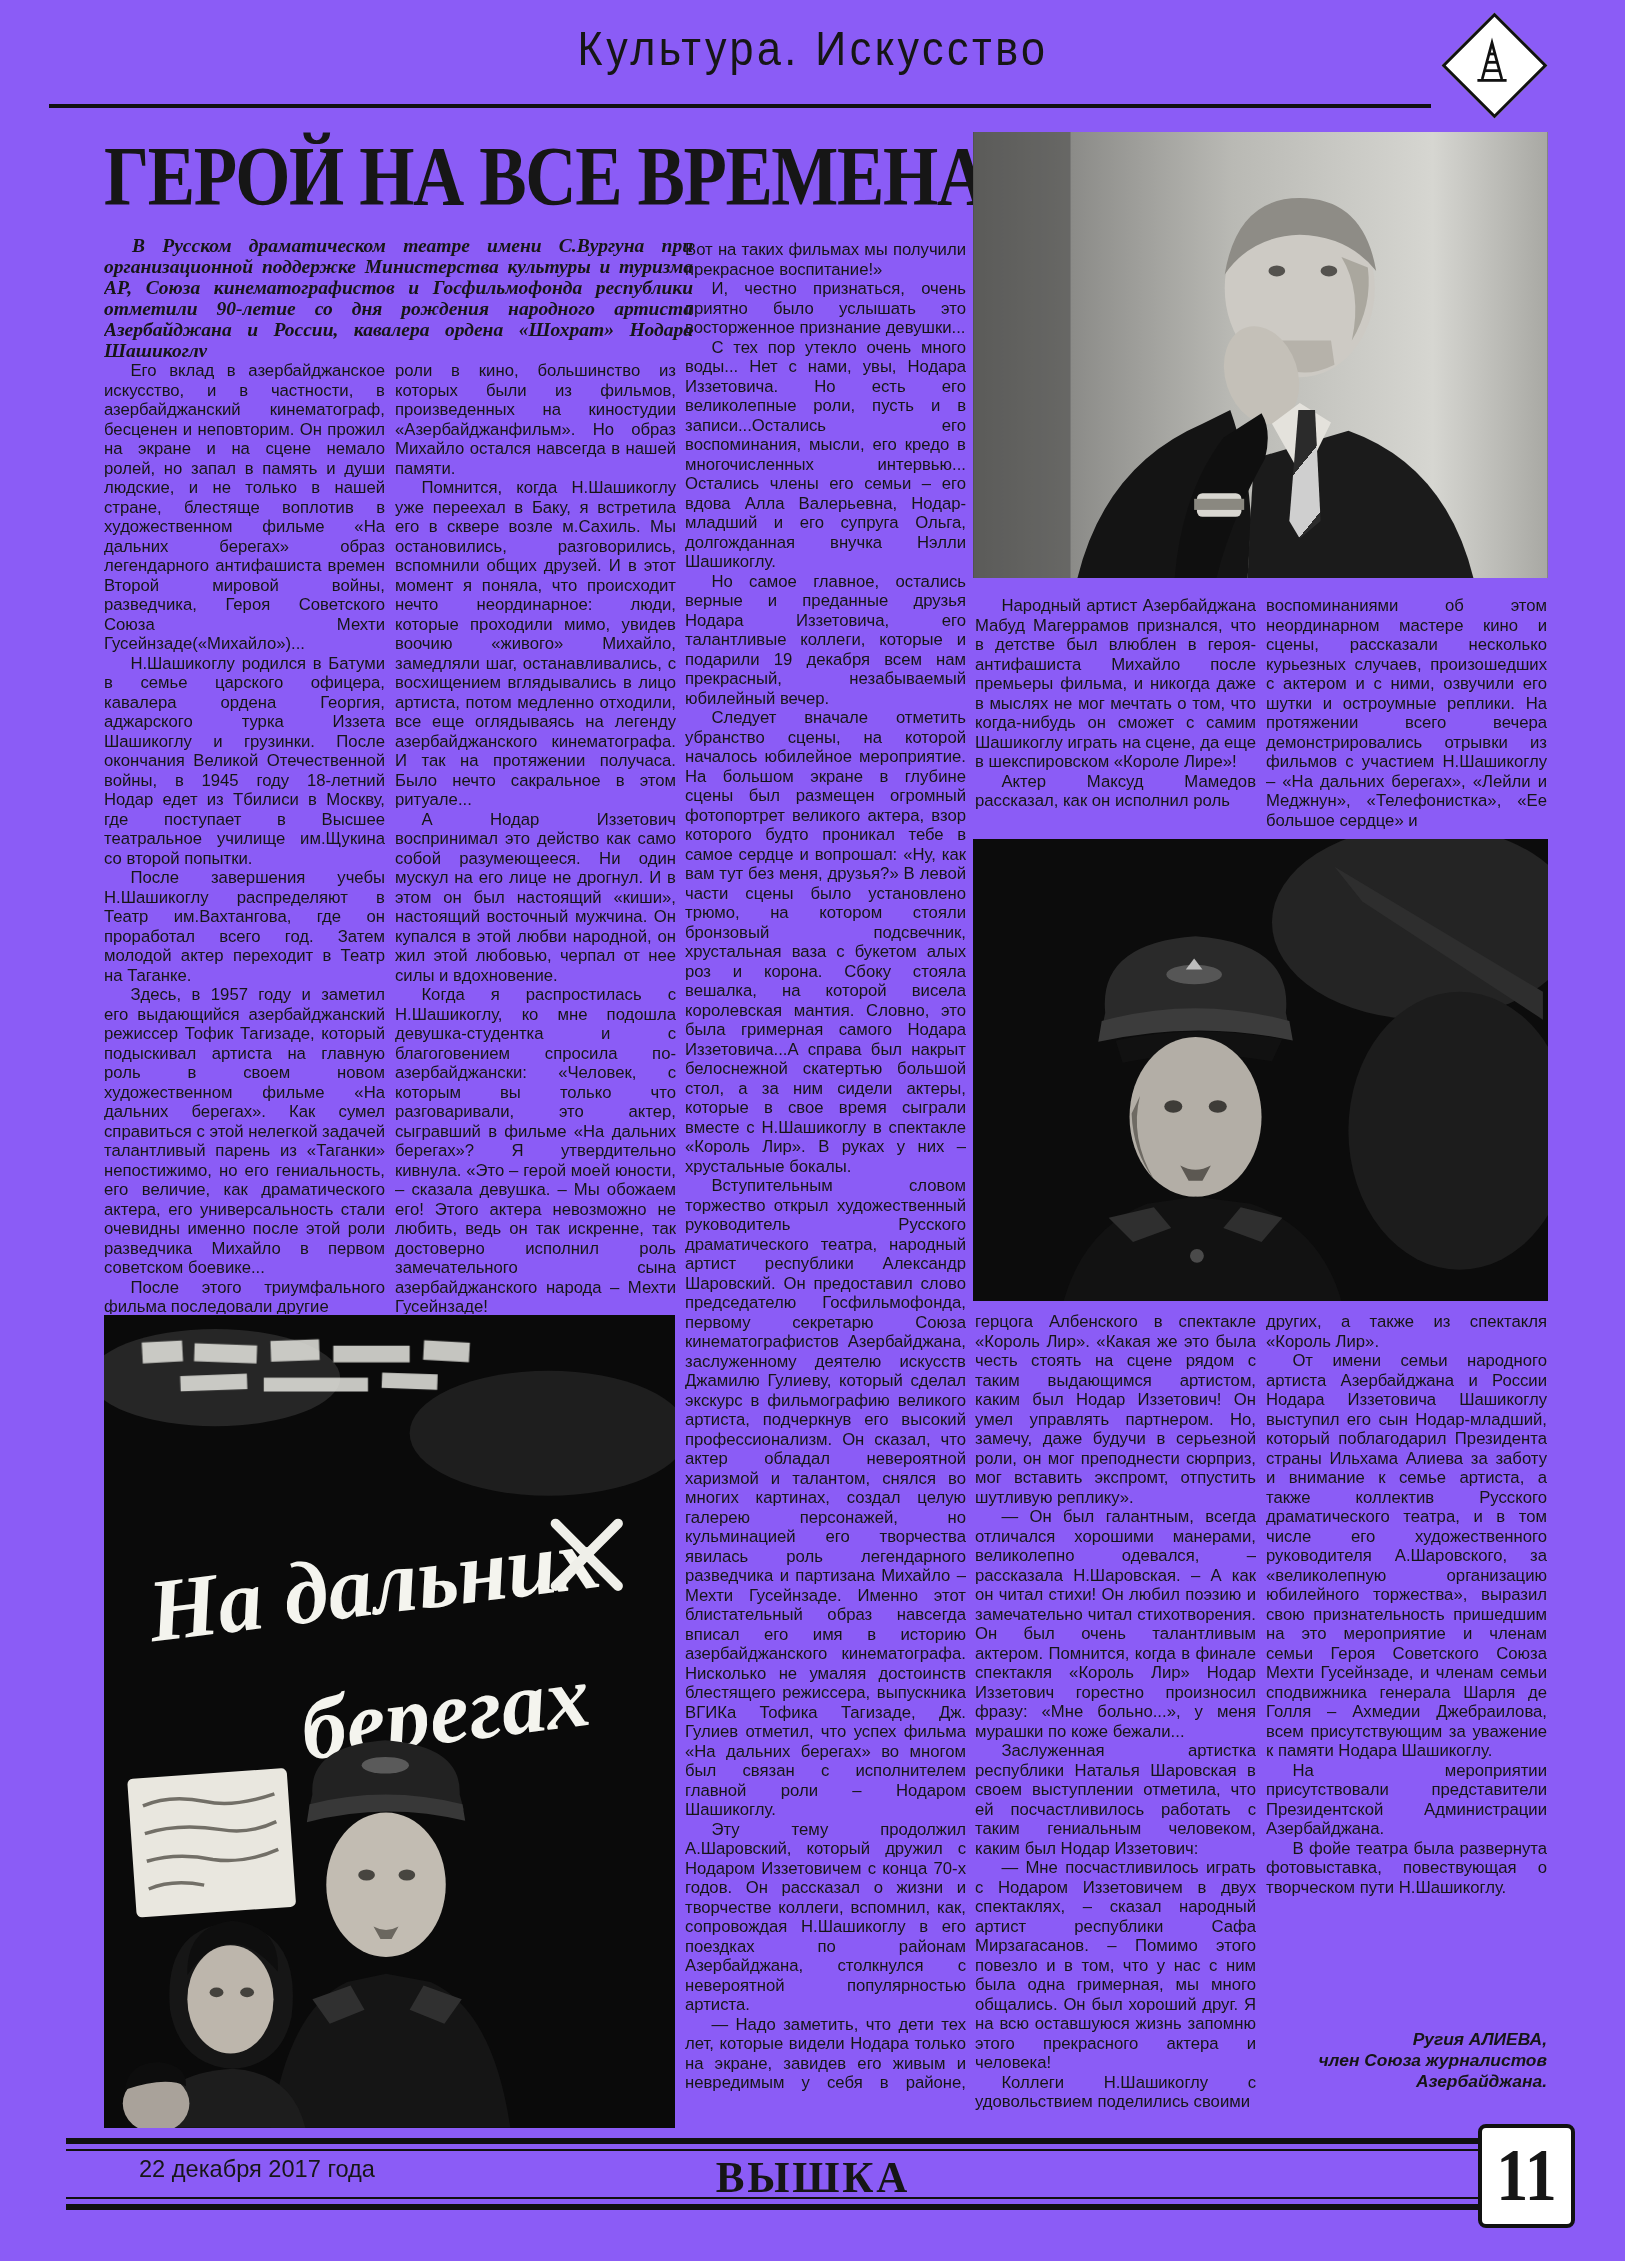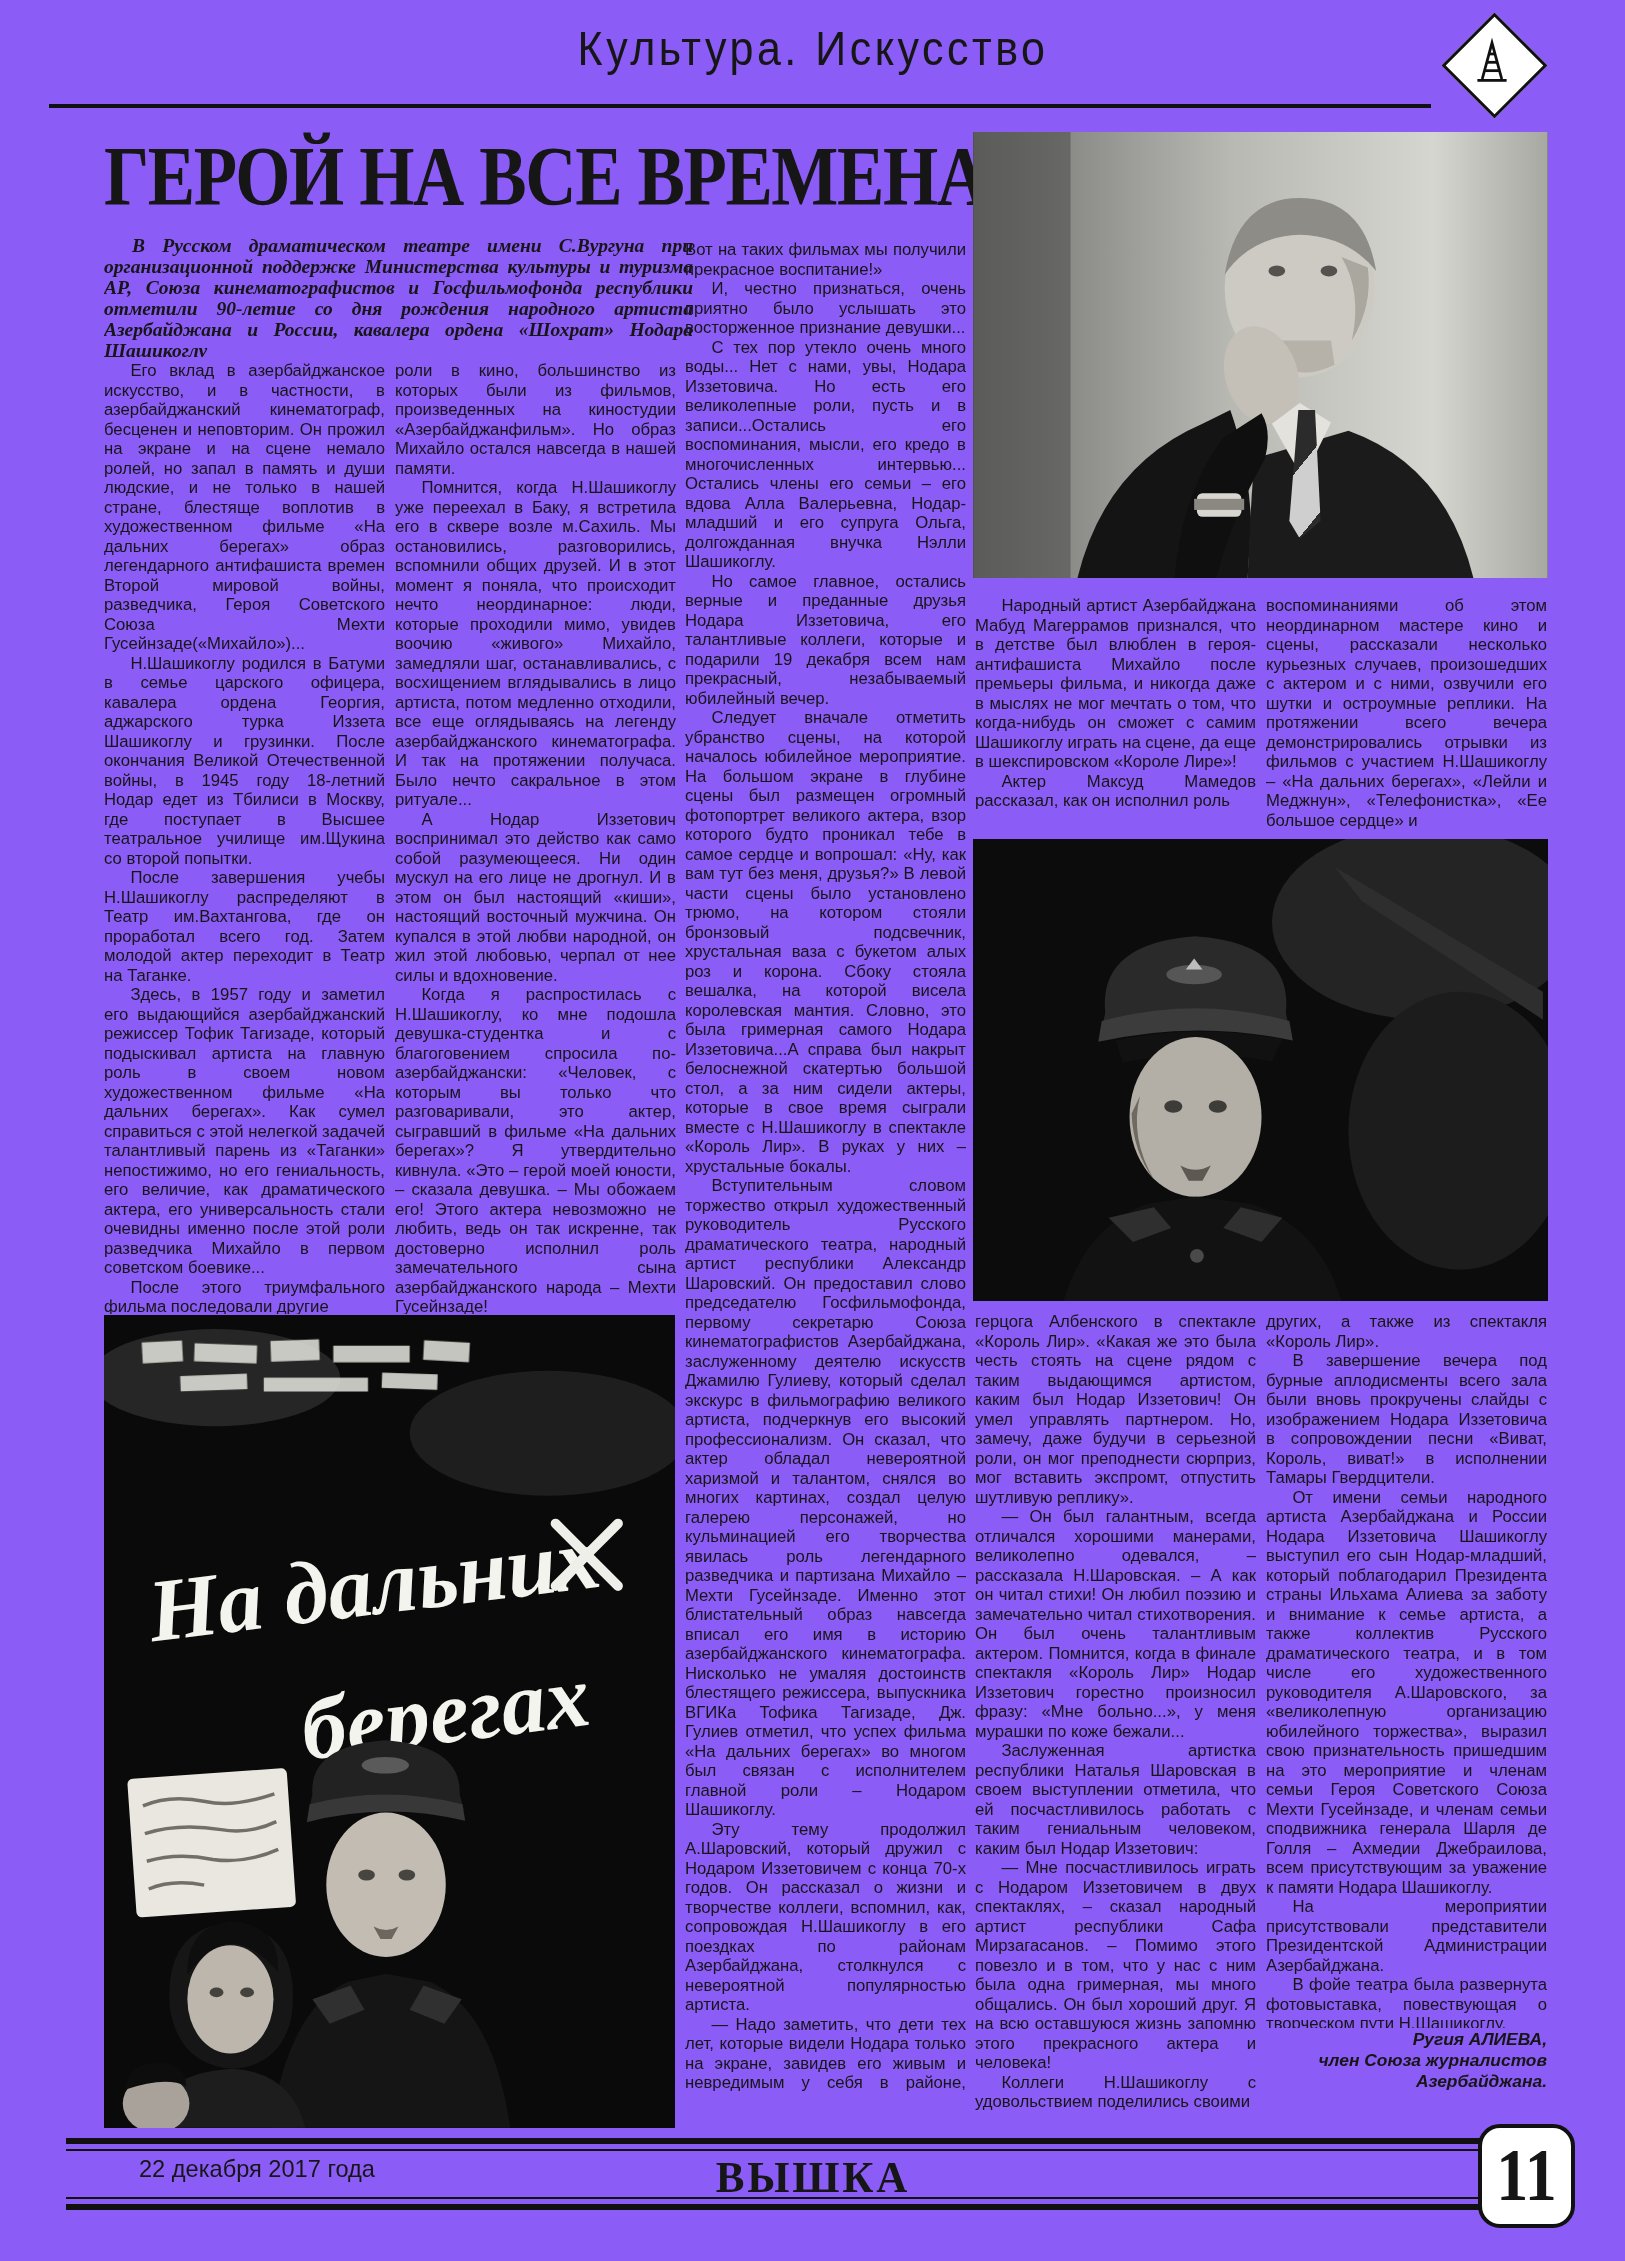--- a/index.html
+++ b/index.html
@@ -46,21 +46,21 @@
   .rule{position:absolute;background:#111;}
   #f-rule1{left:66px;top:2138px;width:1494px;height:5.6px;}
   #f-rule2{left:66px;top:2149px;width:1494px;height:2.1px;}
   #f-rule3{left:66px;top:2197px;width:1494px;height:2.1px;}
   #f-rule4{left:66px;top:2204px;width:1494px;height:5.6px;}
   #footer-date{position:absolute;left:139px;top:2156px;font-size:23.6px;}
   #masthead{position:absolute;left:0;top:2151px;width:1626px;text-align:center;
           font-family:"Liberation Serif",serif;font-weight:bold;font-size:43px;
           letter-spacing:2.8px;transform:scaleY(1.05);transform-origin:top;}
   #pagenum-box{position:absolute;left:1478px;top:2124px;width:89px;height:96px;
-          background:#fff;border:4.9px solid #111;border-radius:22px;
+          background:#fff;border:4.9px solid #111;border-radius:8px;
           display:flex;align-items:center;justify-content:center;}
   #pagenum-box span{font-family:"Liberation Serif",serif;font-weight:bold;font-size:64px;
           transform:scaleY(1.15);}
 </style>
 </head>
 <body>
 
 <div id="page">
 
   <div id="rubric">Культура. Искусство</div>
@@ -117,21 +117,20 @@
       <p class="para">— Он был галантным, всегда отличался хорошими манерами, великолепно одевался, – рассказала Н.Шаровская. – А как он читал стихи! Он любил поэзию и замечательно читал стихотворения. Он был очень талантливым актером. Помнится, когда в финале спектакля «Король Лир» Нодар Иззетович горестно произносил фразу: «Мне больно...», у меня мурашки по коже бежали...</p>
       <p class="para">Заслуженная артистка республики Наталья Шаровская в своем выступлении отметила, что ей посчастливилось работать с таким гениальным человеком, каким был Нодар Иззетович:</p>
       <p class="para">— Мне посчастливилось играть с Нодаром Иззетовичем в двух спектаклях, – сказал народный артист республики Сафа Мирзагасанов. – Помимо этого повезло и в том, что у нас с ним была одна гримерная, мы много общались. Он был хороший друг. Я на всю оставшуюся жизнь запомню этого прекрасного актера и человека!</p>
       <p class="para">Коллеги Н.Шашикоглу с удовольствием поделились своими</p>
     </div>
   <div id="col5a" class="col">
       <p class="para cont">воспоминаниями об этом неординарном мастере кино и сцены, рассказали несколько курьезных случаев, произошедших с актером и с ними, озвучили его шутки и остроумные реплики. На протяжении всего вечера демонстрировались отрывки из фильмов с участием Н.Шашикоглу – «На дальних берегах», «Лейли и Меджнун», «Телефонистка», «Ее большое сердце» и</p>
     </div>
   <div id="col5b" class="col">
       <p class="para cont">других, а также из спектакля «Король Лир».</p>
-      <p class="para">В завершение вечера под бурные аплодисменты всего зала были вновь прокручены слайды с изображением Нодара Иззетовича в сопровождении песни «Виват, Король, виват!» в исполнении Тамары Гвердцители.</p>
       <p class="para">От имени семьи народного артиста Азербайджана и России Нодара Иззетовича Шашикоглу выступил его сын Нодар-младший, который поблагодарил Президента страны Ильхама Алиева за заботу и внимание к семье артиста, а также коллектив Русского драматического театра, и в том числе его художественного руководителя А.Шаровского, за «великолепную организацию юбилейного торжества», выразил свою признательность пришедшим на это мероприятие и членам семьи Героя Советского Союза Мехти Гусейнзаде, и членам семьи сподвижника генерала Шарля де Голля – Ахмедии Джебраилова, всем присутствующим за уважение к памяти Нодара Шашикоглу.</p>
       <p class="para">На мероприятии присутствовали представители Президентской Администрации Азербайджана.</p>
       <p class="para">В фойе театра была развернута фотовыставка, повествующая о творческом пути Н.Шашикоглу.</p>
     </div>
 
   <div id="byline">
     <div>Ругия АЛИЕВА,</div>
     <div>член Союза журналистов</div>
     <div>Азербайджана.</div>
   </div>

